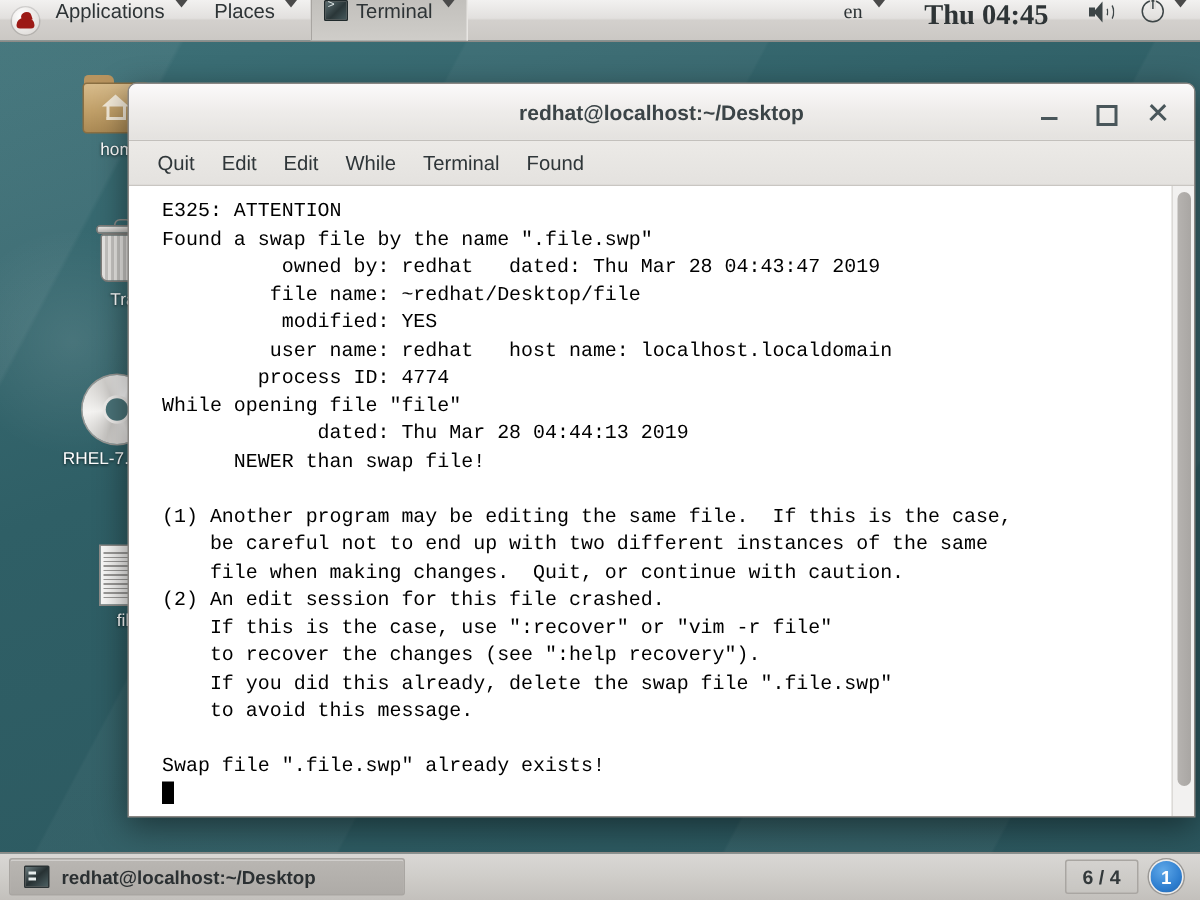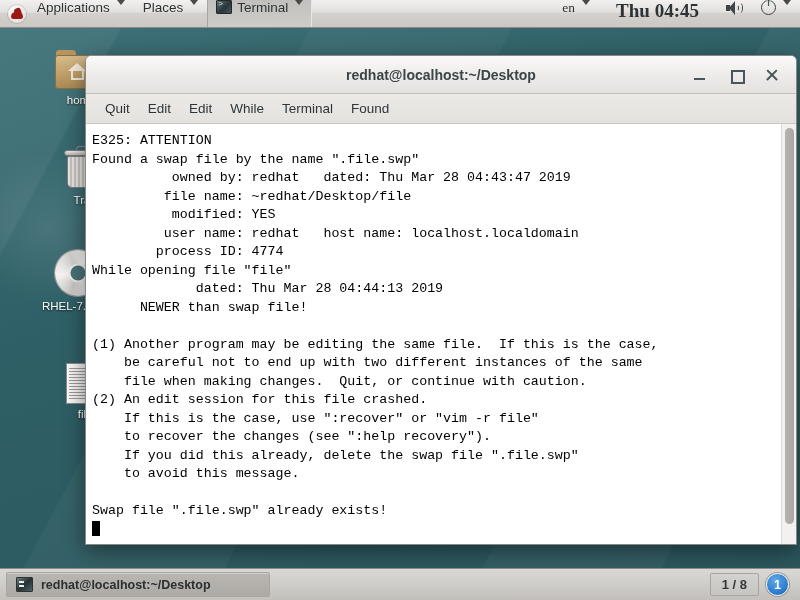--- a/index.html
+++ b/index.html
@@ -237,21 +237,21 @@
   #menubar {
     height: 30px; flex: none;
     background: linear-gradient(to bottom, #eceae7 0%, #e4e2df 100%);
     border-bottom: 1px solid #c9c6c2;
     display: flex; align-items: center; padding-left: 10px;
     font-size: 13.5px; color: #2f3639;
   }
   .menu-entry { padding: 4px 9px; cursor: default; border-radius: 2px; }
 
   #term-body {
-    flex: 1; display: flex; background: #ffffff; min-height: 0;
+    flex: 1; display: flex; background: #ffffff; min-height: 0; margin-left: 16px;
   }
   #term-text {
     flex: 1; padding: 8px 6px 4px 6px;
     font-family: "Liberation Mono", monospace;
     font-size: 13.3px; line-height: 18.5px;
     color: #000000; white-space: pre;
     overflow: hidden;
   }
   #term-text .cursor {
     display: inline-block; width: 8px; height: 15px;
@@ -468,18 +468,18 @@
       </div>
     </div>
   </div>
 
   <div id="taskbar">
     <div class="task-btn active">
       <span class="task-term-icon"></span>
       <span>redhat@localhost:~/Desktop</span>
     </div>
     <div id="workspace-area">
-      <span id="ws-count">1 / 8</span>
+      <span id="ws-count">6 / 4</span>
       <span id="ws-badge">1</span>
     </div>
   </div>
 
 </div>
 
 </body></html>

